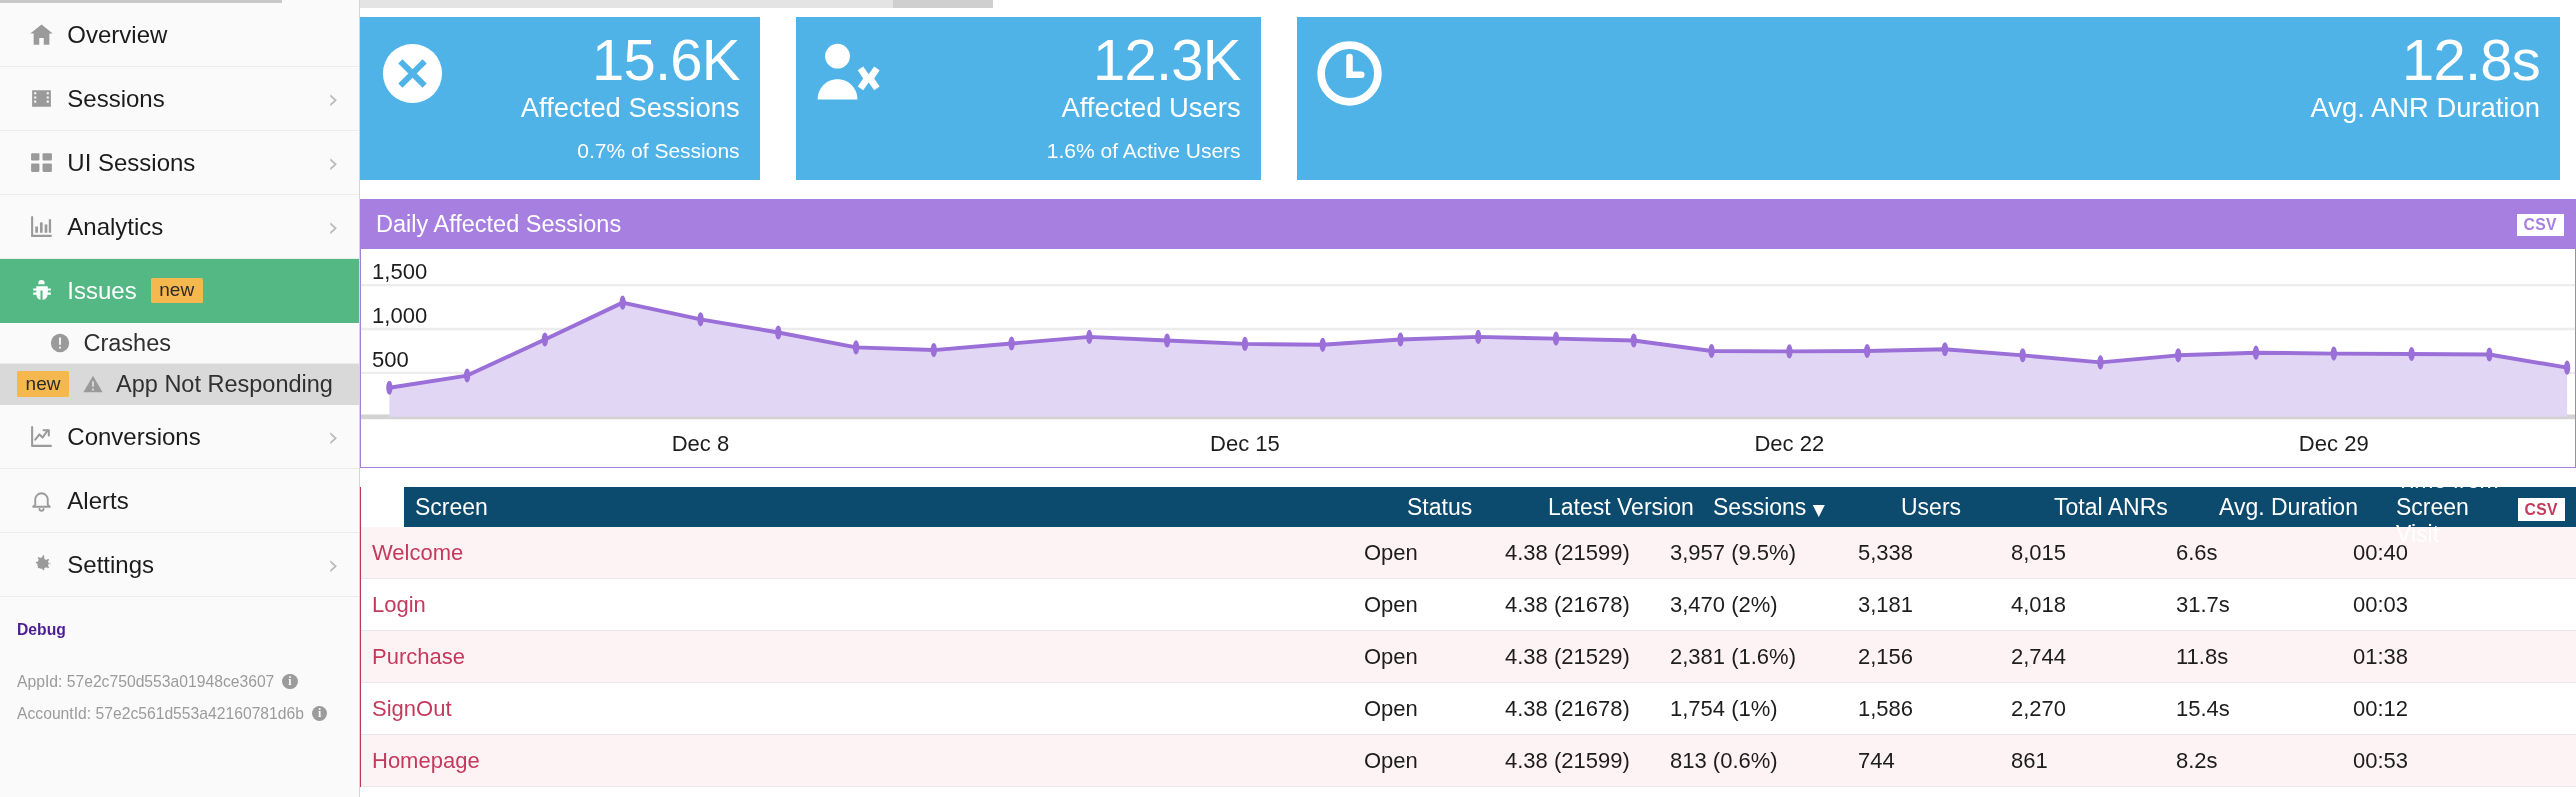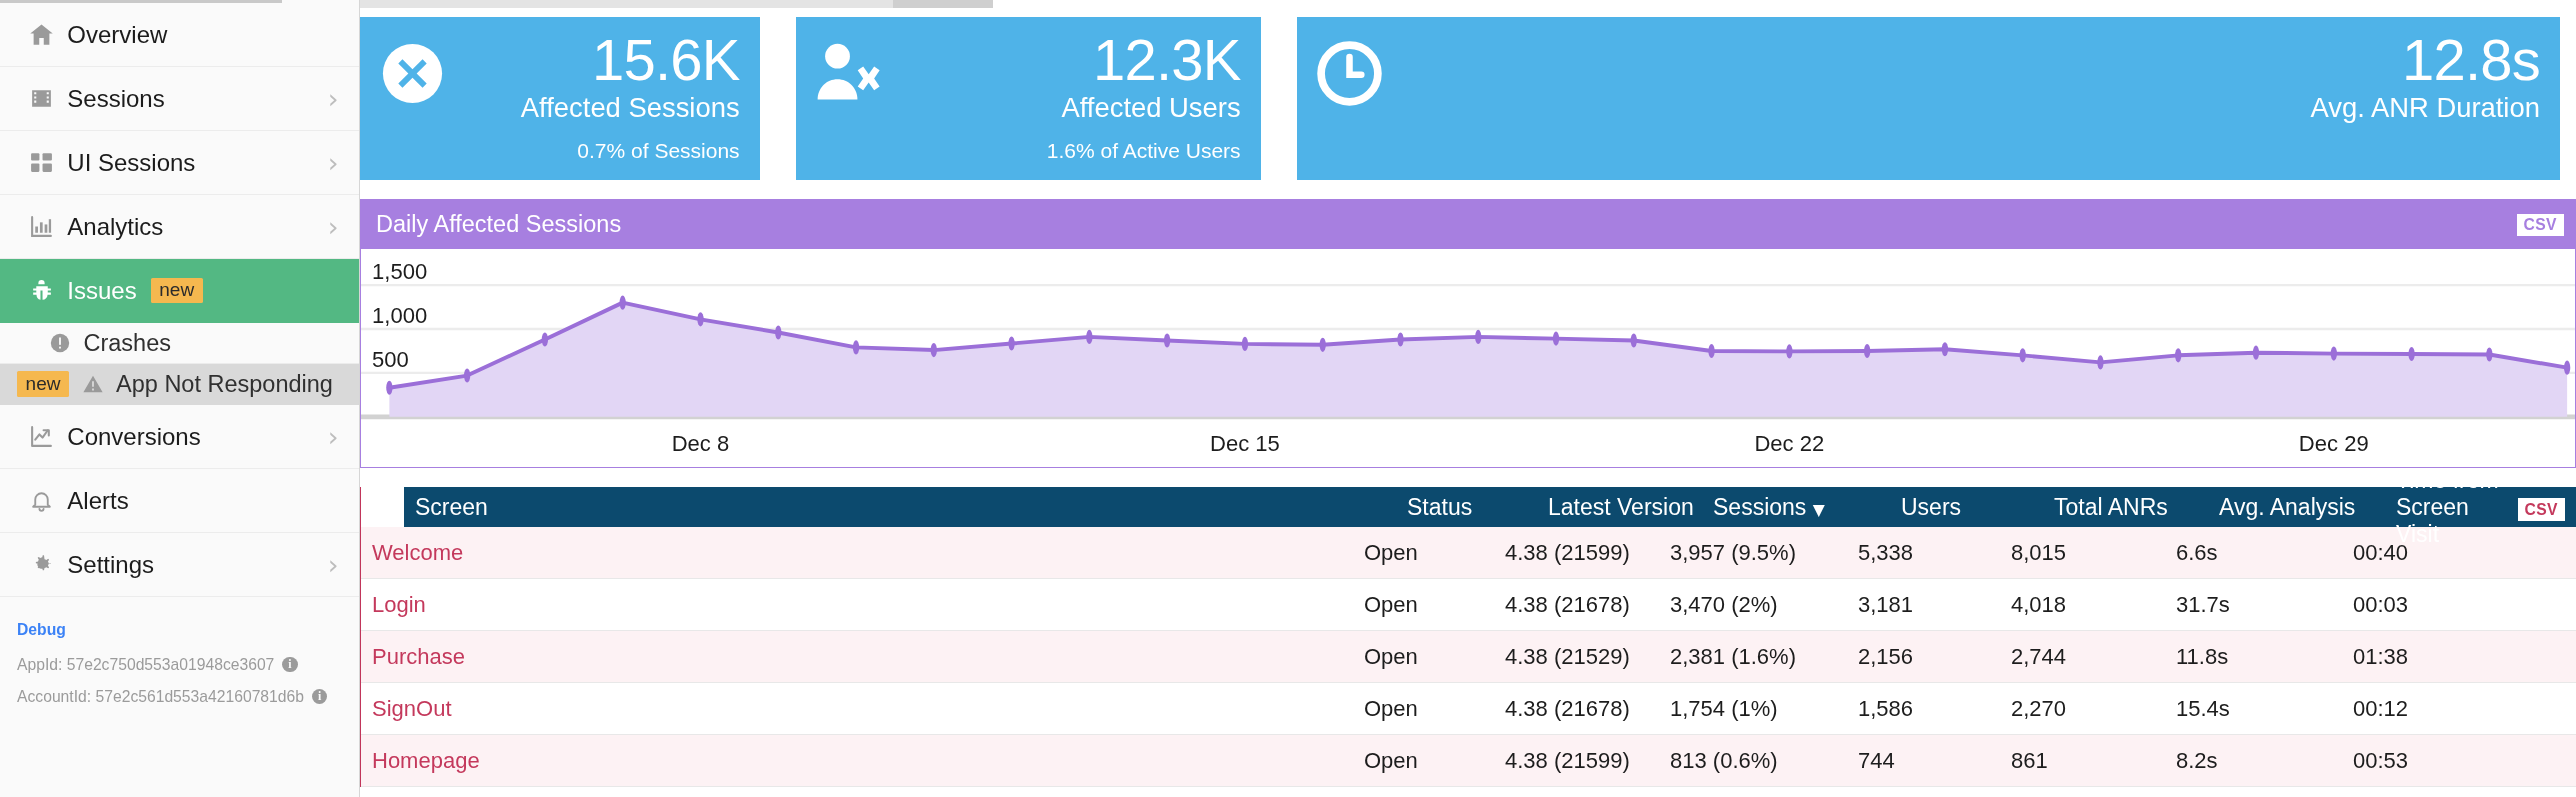--- a/index.html
+++ b/index.html
@@ -58,21 +58,21 @@
   .nav-sub.shaded { background: #d9d9d9; border-bottom-color:#d9d9d9; padding-left: 17px; }
   .nav-sub .subico { color:#9a9a9a; display:flex; align-items:center; }
   .nav-sub .sublbl { font-size: 23.5px; color:#303030; margin-left: 12.5px; }
   .nav-sub .badge-new { margin-left: 0; margin-right: 12.5px; }
   .feature-bar {
     background: #545454; color:#ffffff;
     height: 44px; display:flex; align-items:center;
     padding-left: 17px; font-size: 20.4px;
   }
   .debug { padding: 23.5px 0 0 17px; }
-  .debug h4 { font-size: 15.7px; color:#3b82f6; font-weight: bold; margin-bottom: 17px; }
+  .debug h4 { font-size: 15.7px; color:#4c1d95; font-weight: bold; margin-bottom: 34px; }
   .debug p {
     font-size: 15.7px; color:#9b9b9b; margin-bottom: 14px;
     display:flex; align-items:center; gap:7.8px; white-space: nowrap;
   }
   .info-dot {
     width: 15.7px; height: 15.7px; border-radius: 50%;
     background:#9b9b9b; color:#fafafa; font-size: 11.8px; font-weight: bold;
     display:inline-flex; align-items:center; justify-content:center;
     font-family: "Liberation Serif", serif;
   }
@@ -395,21 +395,21 @@
     <section class="table">
       <div class="thead">
         <div class="c-screen">Screen</div>
         <div class="c-status">Status</div>
         <div class="c-ver">Latest Version</div>
         <div class="c-sess">
           <span>Sessions</span><span class="sort-caret">▼</span>
         </div>
         <div class="c-users">Users</div>
         <div class="c-anrs">Total ANRs</div>
-        <div class="c-dur">Avg. Analysis</div>
+        <div class="c-dur">Avg. Duration</div>
         <div class="c-time">
           <span>Time from Screen Visit</span>
         </div>
         <div style="margin-left:auto;padding-right:11px;">
           <span class="csv-btn">CSV</span>
         </div>
       </div>
       <div id="table-body">
           <div class="tr odd">
             <div class="c-screen screen">Welcome</div>

